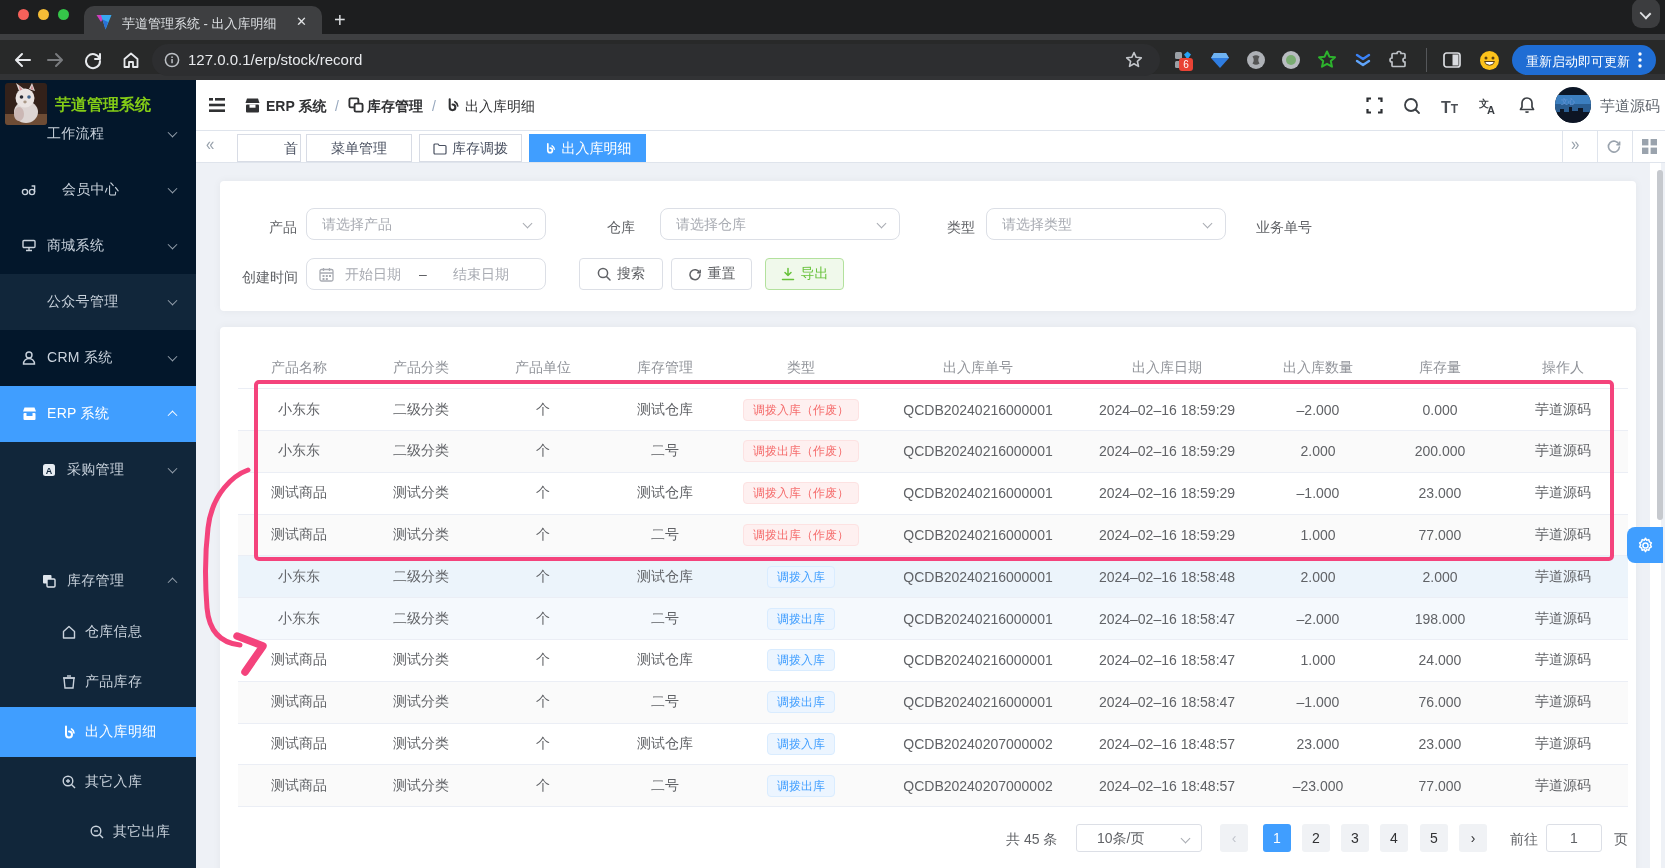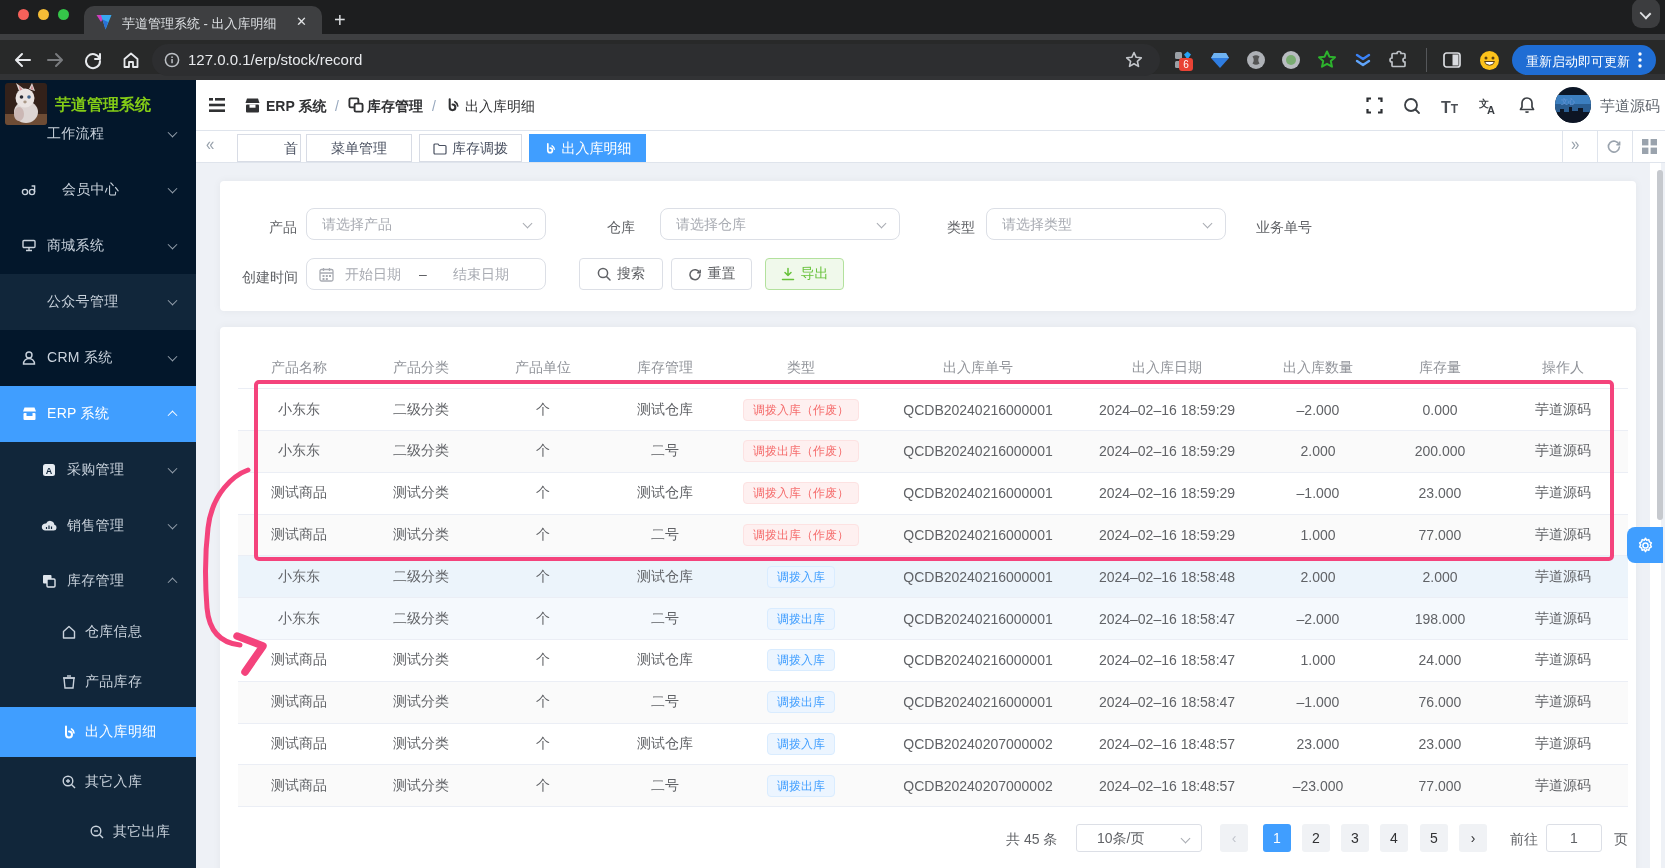--- a/index.html
+++ b/index.html
@@ -219,30 +219,20 @@
     <div class="mi" style="top:370px;">
       <span class="mic" style="left:41px;">
           <svg width="16" height="16" viewBox="0 0 16 16">
             <rect x="2" y="2" width="12" height="12" rx="2.5" fill="#e7ecf2"></rect>
             <text x="8" y="11.5" font-size="9" font-weight="bold" fill="#11263a" text-anchor="middle">A</text>
           </svg>
         </span>
       <span class="mtxt" style="left:67px;">采购管理</span>
         <span class="chev"></span>
       </div>
-    <div class="mi" style="top:426px;">
-      <span class="mic" style="left:41px;">
-          <svg width="16" height="16" viewBox="0 0 16 16">
-            <path d="M4.5 12.5 a3.5 3.5 0 1 1 .6-6.9 a4.3 4.3 0 0 1 8.3 1.2 a2.9 2.9 0 0 1 -.6 5.7 Z" fill="#dfe5ec"></path>
-            <path d="M5.5 11 v-2 M8 11 V7.5 M10.5 11 v-2.6" stroke="#11263a" stroke-width="1.2"></path>
-          </svg>
-        </span>
-      <span class="mtxt" style="left:67px;">销售管理</span>
-        <span class="chev"></span>
-      </div>
     <div class="mi" style="top:481px;">
       <span class="mic" style="left:41px;">
           <svg width="16" height="16" viewBox="0 0 16 16">
             <rect x="2" y="2" width="8.5" height="8.5" rx="1" fill="#dfe5ec"></rect>
             <rect x="6" y="6" width="8" height="8" rx="1" fill="#11263a" stroke="#dfe5ec" stroke-width="1.4"></rect>
           </svg>
         </span>
       <span class="mtxt" style="left:67px;">库存管理</span>
         <span class="chev up"></span>
       </div>

